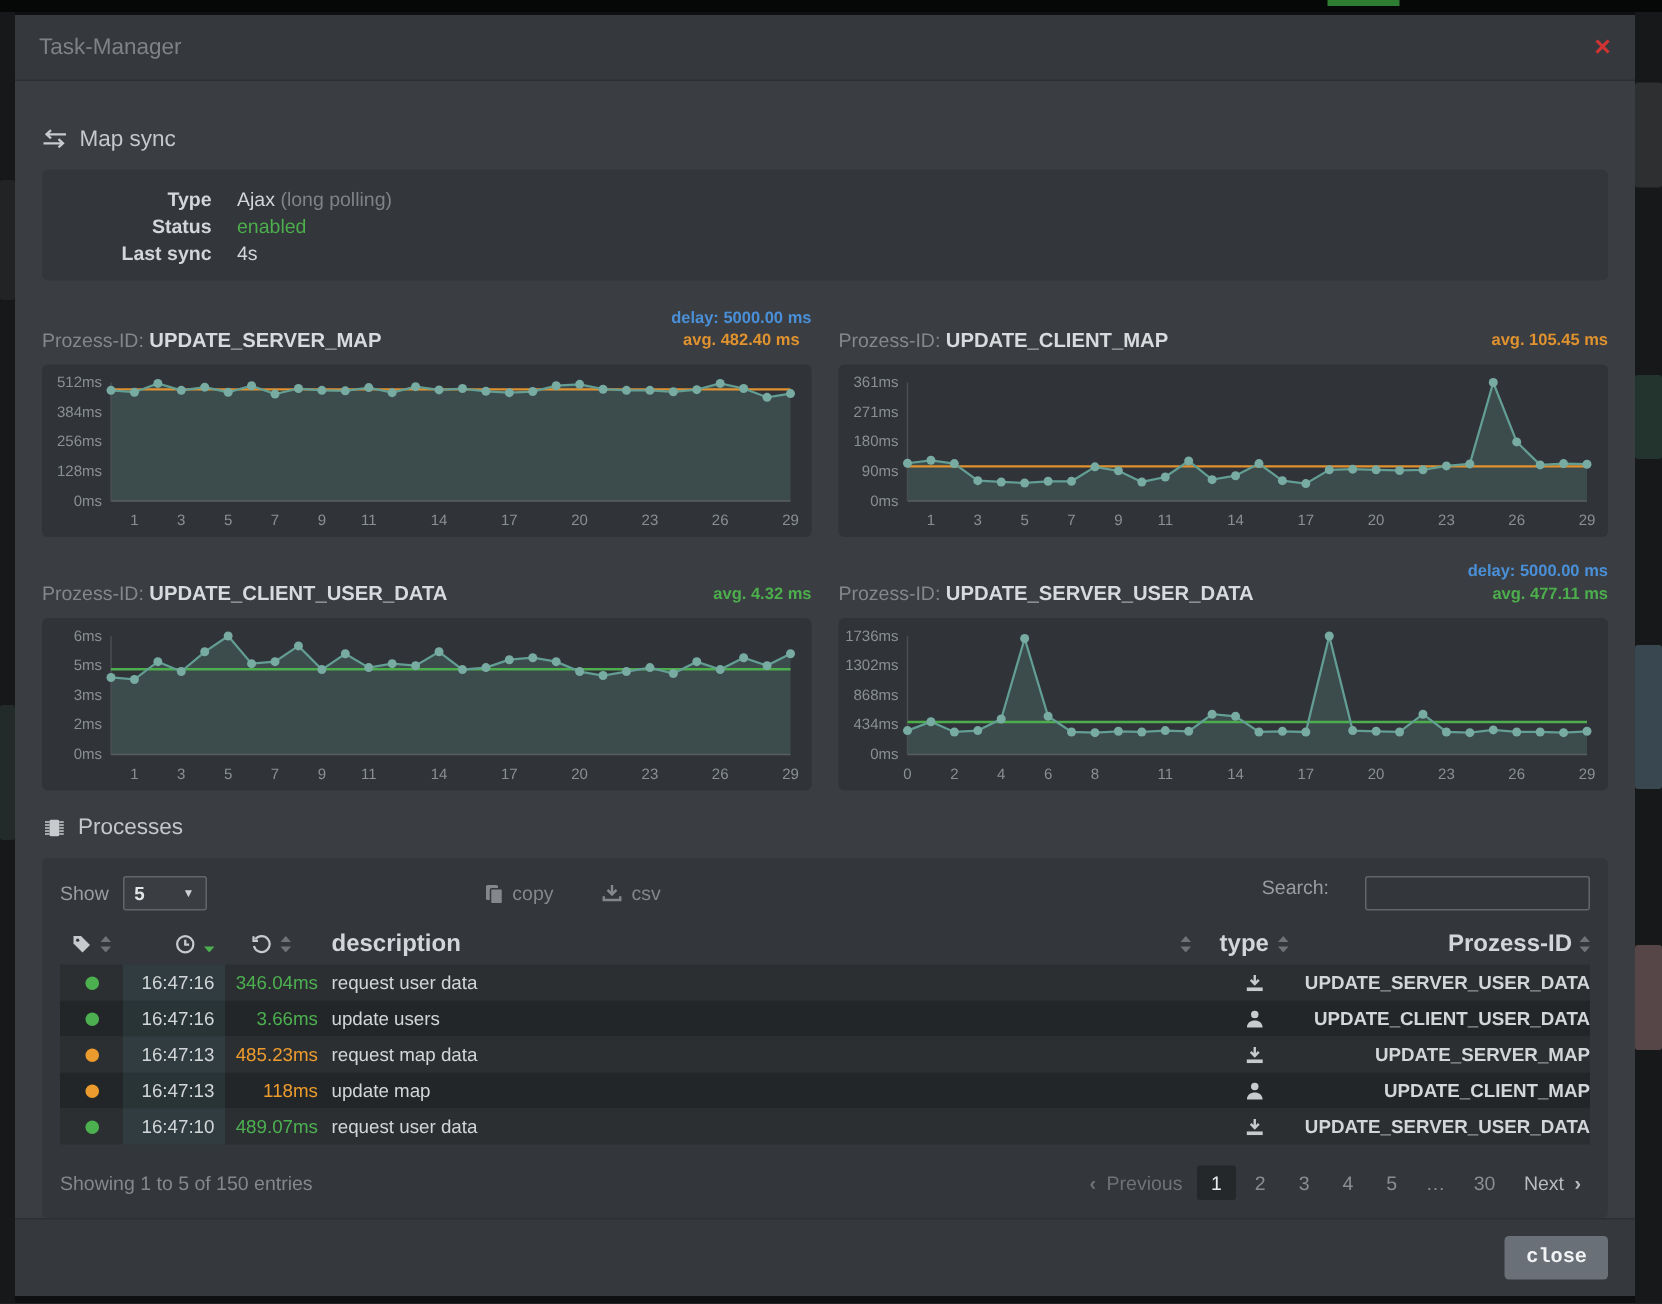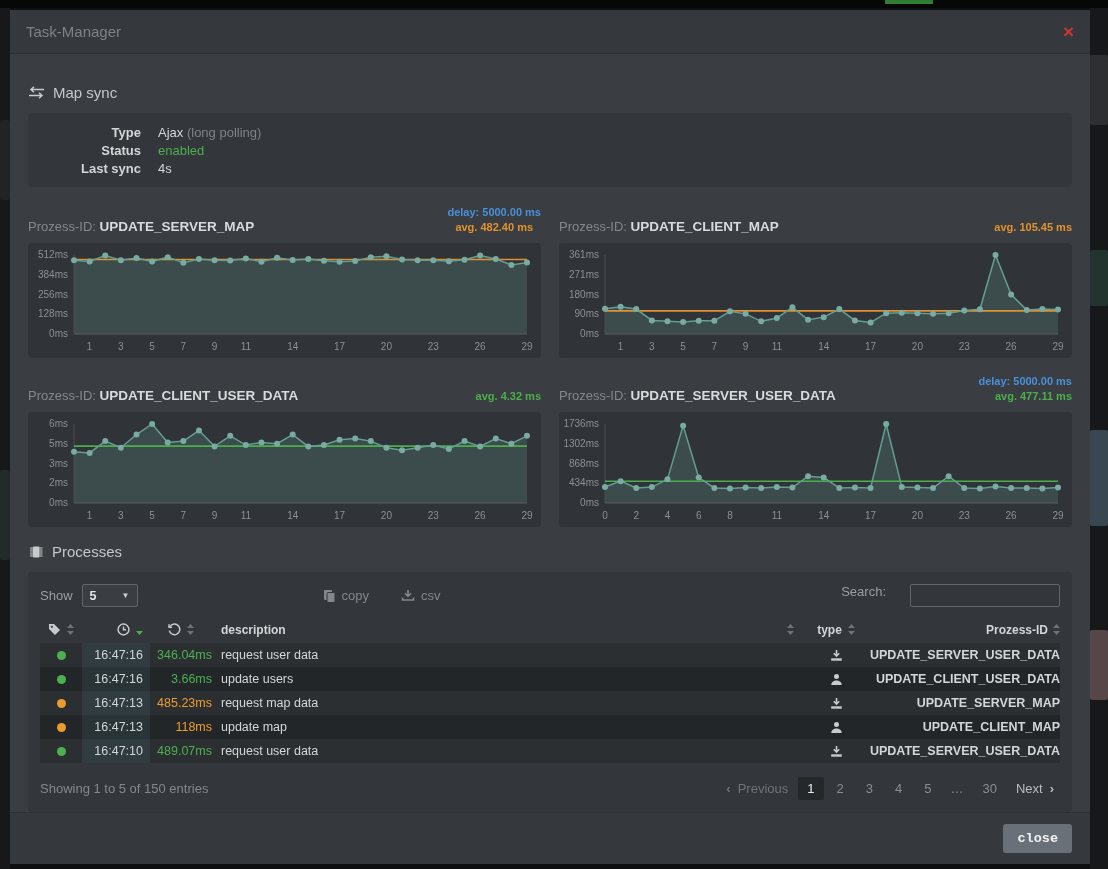--- a/index.html
+++ b/index.html
@@ -71,21 +71,21 @@
   }
   .caret { font-size:8px; color:#cfd2d4; }
   .tool-btn { display:flex; align-items:center; gap:6px; color:#84888c; cursor:pointer; }
   .tool-copy { margin-left:185px; }
   .tool-csv { margin-left:32px; }
   .search-wrap { margin-left:auto; display:flex; gap:24px; }
   .search-input {
     width:150px; height:23px; background:#33363a; border:1px solid #62666a; border-radius:2px;
     color:#d3d6d8; padding:0 6px; font-family:inherit; font-size:12.5px;
   }
-  .thead { display:flex; align-items:center; height:27px; margin-top:9px; font-weight:bold; font-size:12px; color:#d3d6d8; }
+  .thead { display:flex; align-items:center; height:27px; margin-top:9px; font-weight:bold; font-size:16px; color:#d3d6d8; }
   .trow { display:flex; align-items:stretch; height:24px; font-size:12.5px; }
   .trow:nth-child(odd) { background:#2c2f32; }
   .trow:nth-child(even) { background:#232628; }
   .cell { display:flex; align-items:center; }
   .col-dot { width:42px; justify-content:center; }
   .col-time { width:68px; justify-content:flex-end; padding-right:7px; }
   .trow .col-time { background:rgba(78,142,150,0.14); color:#d3d6d8; }
   .col-dur { width:62px; justify-content:flex-end; }
   .col-desc { flex:1; padding-left:9px; }
   .col-type { width:72px; justify-content:center; }

